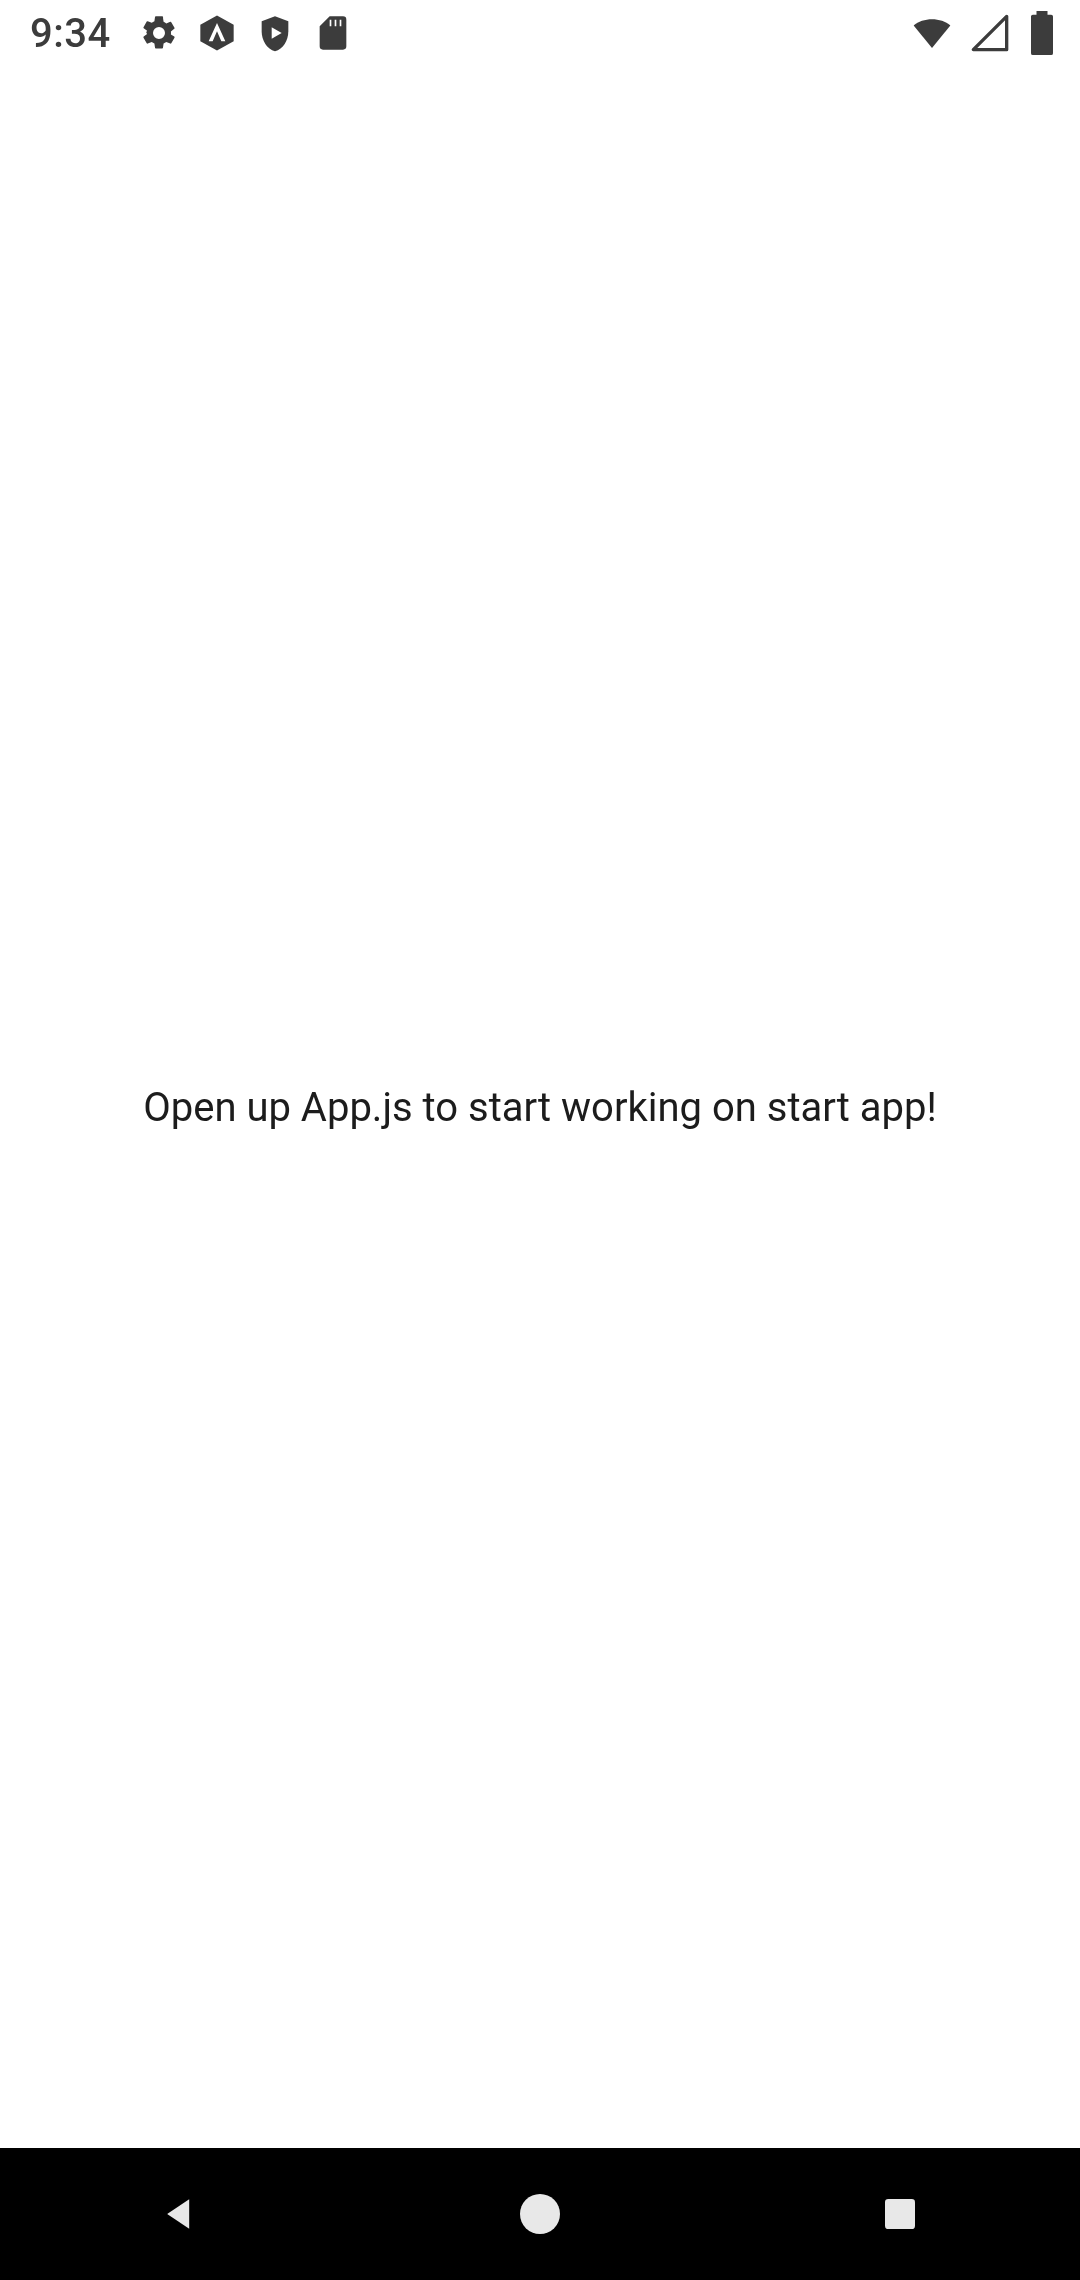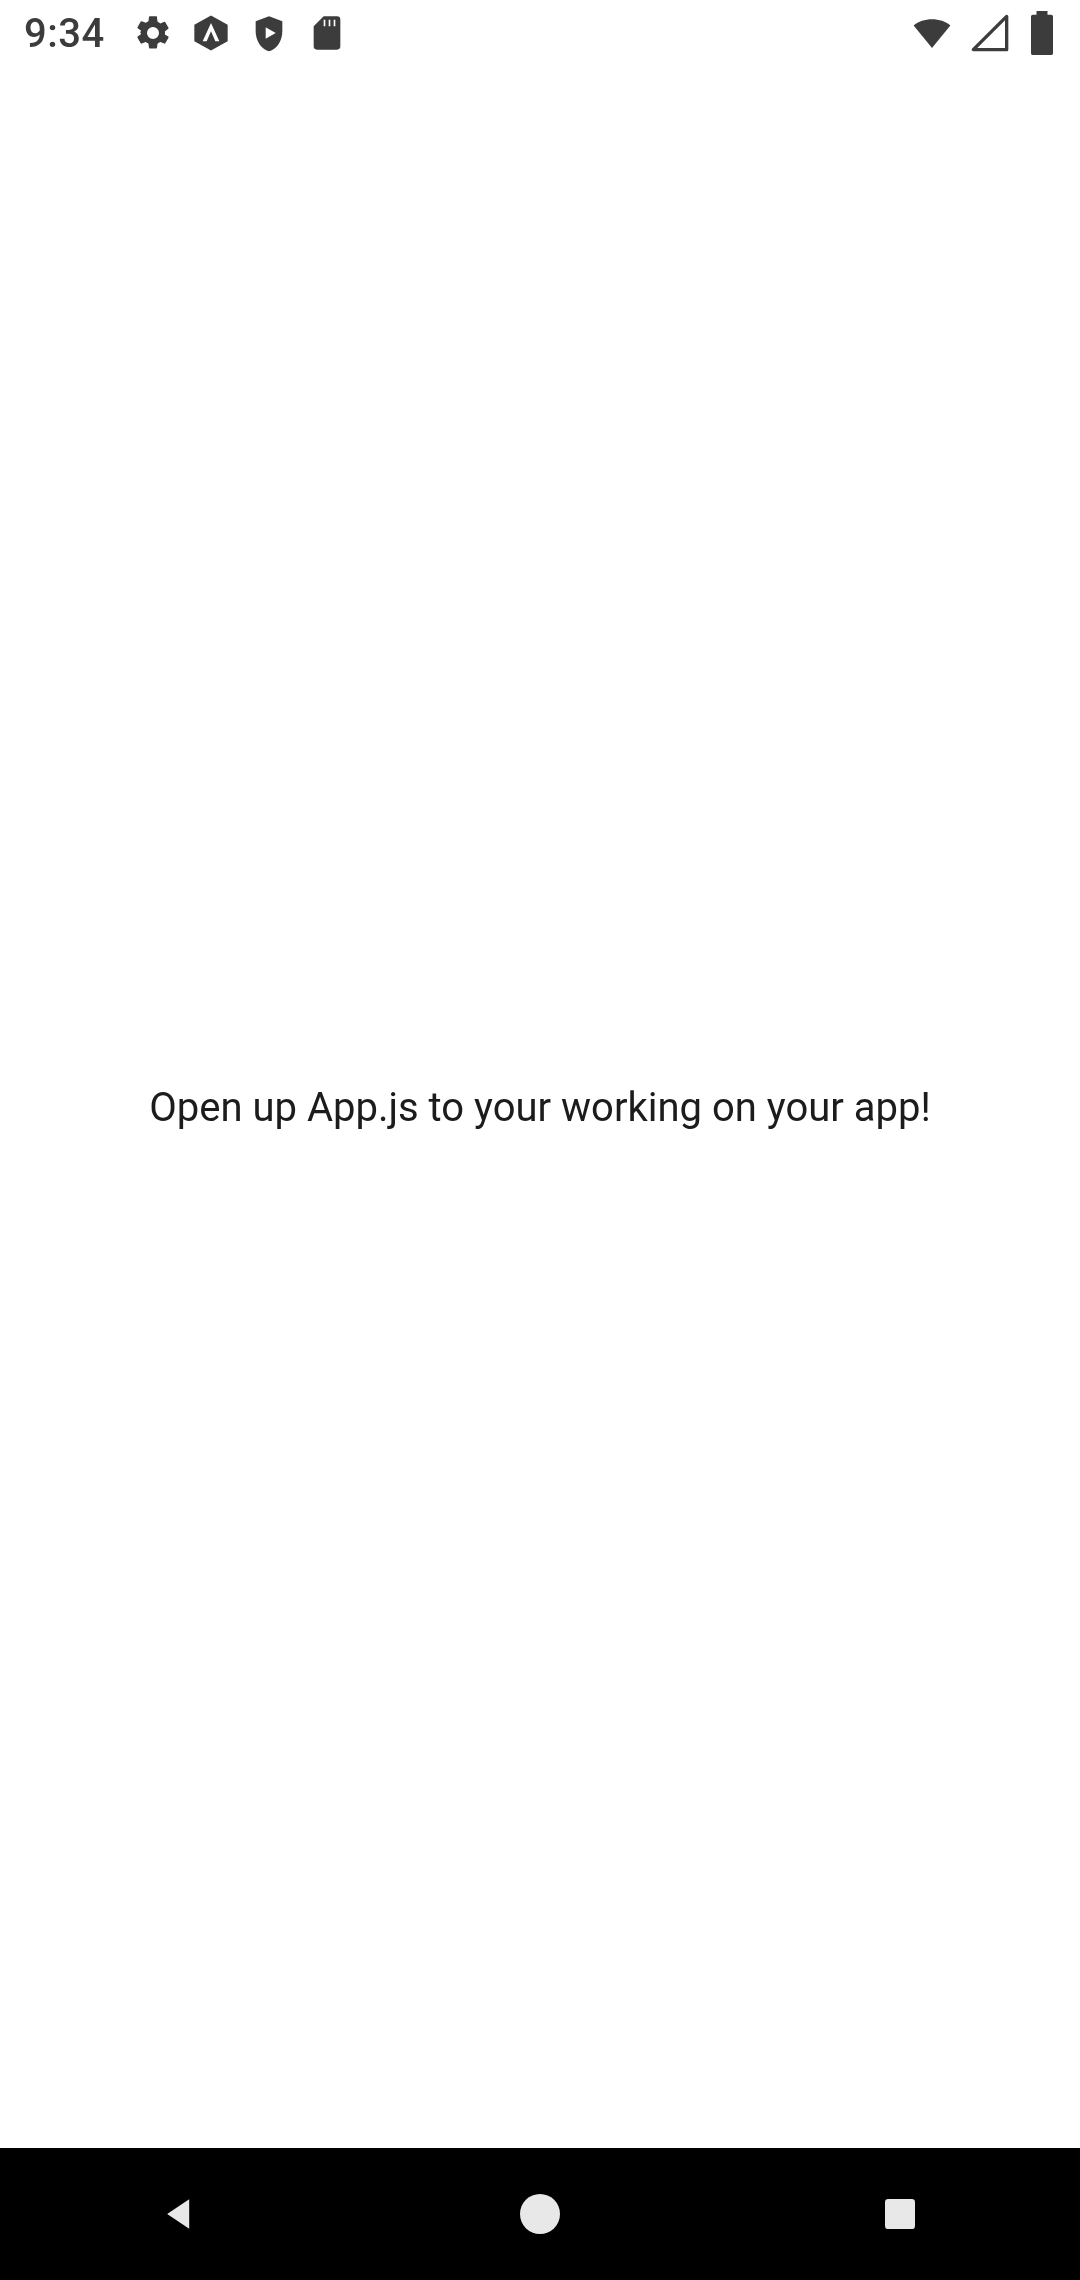--- a/index.html
+++ b/index.html
@@ -21,20 +21,21 @@
     .status-bar {
       height: 66px;
       padding: 0 24px;
       display: flex;
       align-items: center;
       justify-content: space-between;
       color: #3d3d3d;
       font-size: 38px;
       font-weight: 500;
       letter-spacing: 0.5px;
+      margin-left: 6px;
     }
     .status-left, .status-right {
       display: flex;
       align-items: center;
       gap: 18px;
     }
     .clock {
       font-size: 40px;
       font-weight: 500;
       margin-right: 10px;
@@ -130,21 +131,21 @@
       </span>
       <span class="ic battery-ic" style="width:28px;height:44px;">
         <svg viewBox="0 0 14 24">
             <path d="M10 2V0H4v2H2a1 1 0 0 0-1 1v20a1 1 0 0 0 1 1h10a1 1 0 0 0 1-1V3a1 1 0 0 0-1-1z"></path>
           </svg>
       </span>
     </div>
   </div>
 
   <div class="app-content">
-    <div class="center-text">Open up App.js to your working on your app!</div>
+    <div class="center-text">Open up App.js to start working on start app!</div>
   </div>
 
   <div class="nav-bar">
     <div class="nav-btn">
       <svg width="44" height="44" viewBox="0 0 24 24">
           <polygon points="17,4 17,20 5,12"></polygon>
         </svg>
     </div>
     <div class="nav-btn">
       <svg width="48" height="48" viewBox="0 0 24 24">

